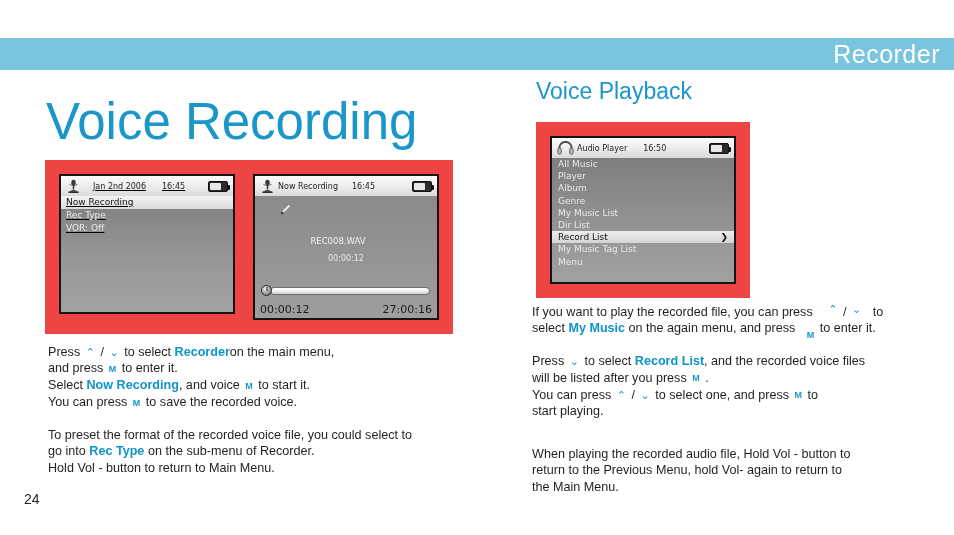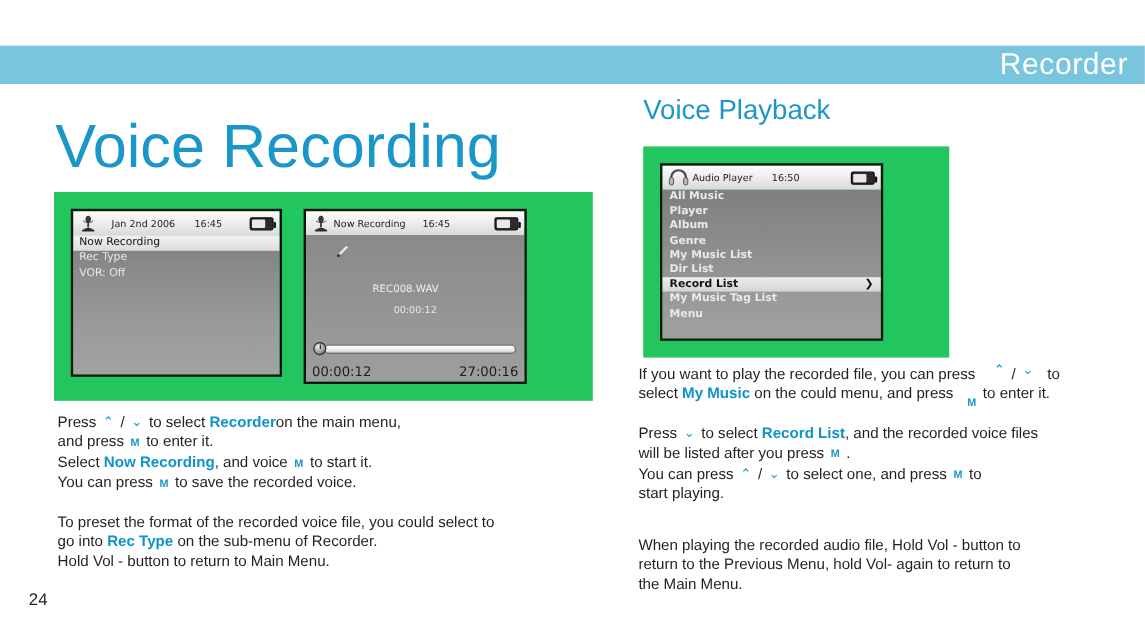--- a/index.html
+++ b/index.html
@@ -58,35 +58,34 @@
     color: #1b96c8;
     font-weight: 400;
     line-height: 1;
     font-family: "Liberation Sans", sans-serif;
     white-space: nowrap;
   }
 
   
   .panel {
     position: absolute;
-    background: #22c55e;
-    padding-left: 41px;
+    background: #ef4444;
   }
   .panel-left  { left: 45px;  top: 160px; width: 408px; height: 174px; }
   .panel-right { left: 536px; top: 122px; width: 214px; height: 176px; }
 
   
   .lcd {
     position: absolute;
     border: 2px solid #141414;
     box-sizing: border-box;
     overflow: hidden;
     font-family: "DejaVu Sans", "Liberation Sans", sans-serif;
   }
-  .lcd-1 { left: 14px; top: 14px; width: 176px; height: 140px; }
+  .lcd-1 { left: 14px; top: 14px; width: 176px; height: 140px; text-decoration: underline; }
   .lcd-2 { left: 208px; top: 14px; width: 186px; height: 146px; }
   .lcd-3 { left: 14px; top: 14px; width: 186px; height: 148px; }
 
   .lcd-status {
     height: 20px;
     background: linear-gradient(to bottom, #fbfbfb 0%, #efefef 45%, #d9d9d9 100%);
     display: flex;
     align-items: center;
     padding: 0 5px;
     box-sizing: border-box;
@@ -211,21 +210,20 @@
   .rec-times {
     position: absolute; left: 5px; right: 5px; bottom: 2px;
     display: flex; justify-content: space-between;
     font-size: 11px; color: #1c1c1c;
   }
 
   
   .lcd-body-list {
     height: calc(100% - 20px);
     background: linear-gradient(to bottom, #7e7e7e 0%, #8c8c8c 35%, #999999 70%, #a0a0a0 100%);
-    font-weight: bold;
   }
   .list-row {
     font-size: 9px;
     line-height: 12.2px;
     padding: 0 6px;
     color: #e9e9e9;
     white-space: nowrap;
     position: relative;
   }
   .list-row.selected {
@@ -452,21 +450,21 @@
   <p>
     <span>If you want to play the recorded file, you can press</span>
     <span class="btn-gl raise" style="margin-left:10px;">⌃</span>
     <span>/</span>
     <span class="btn-gl raise">⌄</span>
     <span style="margin-left:6px;">to</span>
   </p>
   <p>
     <span>select</span>
     <span class="kw">My Music</span>
-    <span>on the could menu, and press</span>
+    <span>on the again menu, and press</span>
     <span class="btn-m drop" style="margin-left:6px;">M</span>
     <span>to enter it.</span>
   </p>
 
   <div class="gap"></div>
 
   <p>
     <span>Press</span>
     <span class="btn-gl">⌄</span>
     <span>to select</span>

